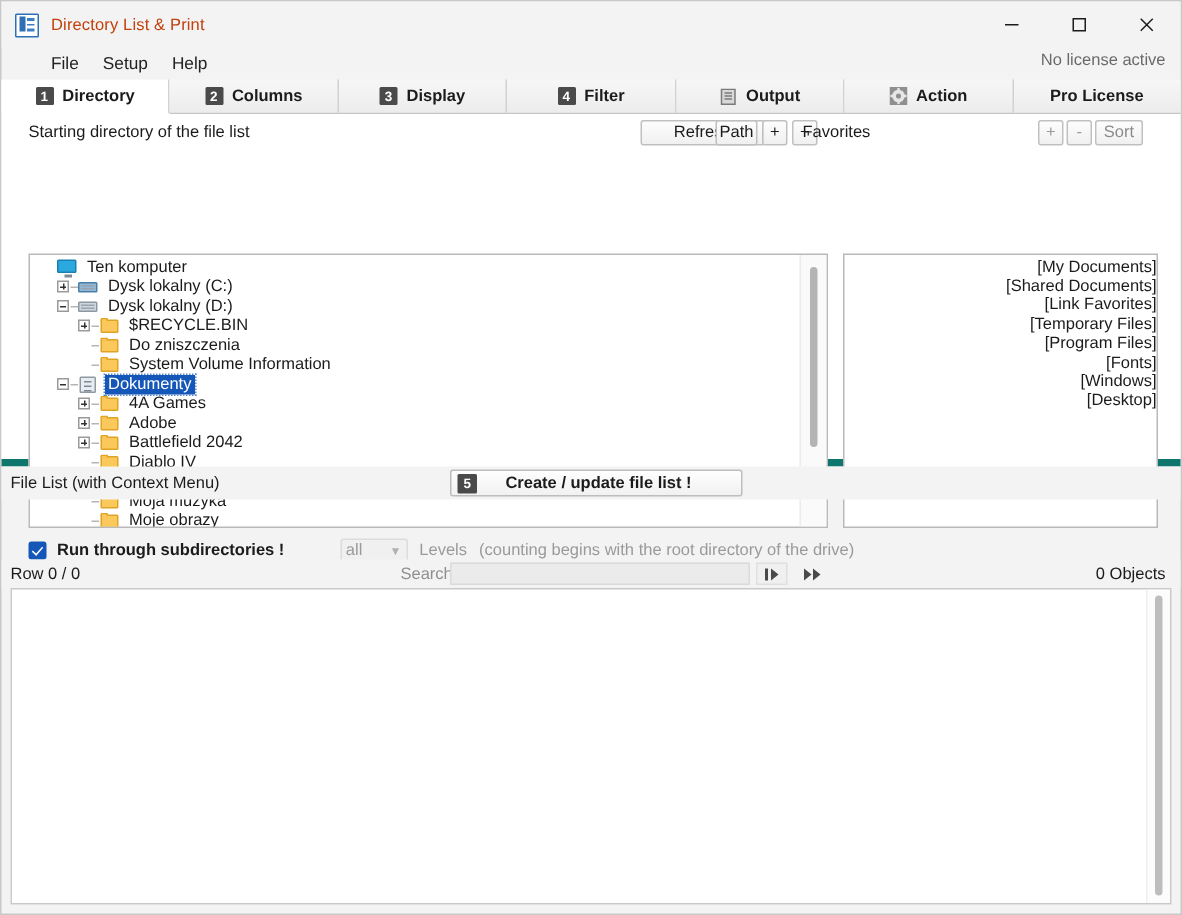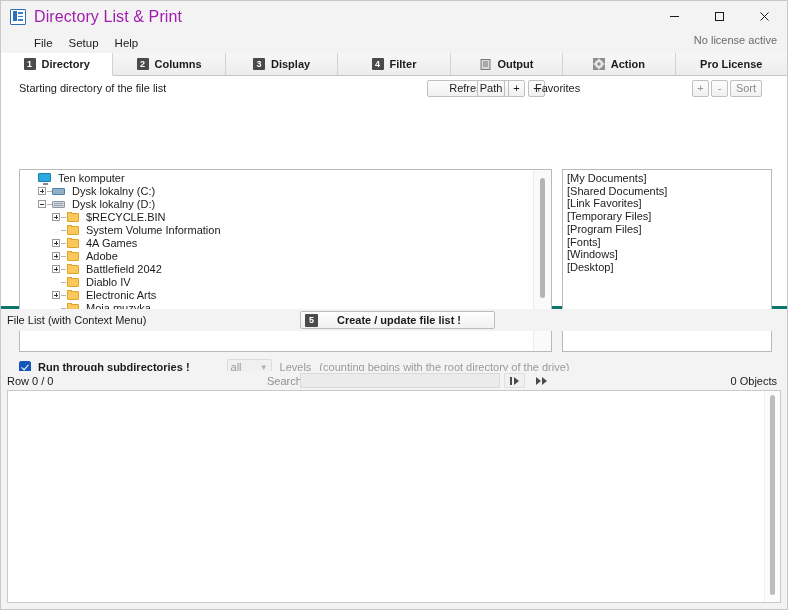--- a/index.html
+++ b/index.html
@@ -50,22 +50,22 @@
     position: absolute; left: 2.5px; top: 2.5px;
     width: 4px; height: 10px;
     background: #2f6fb5;
   }
   .title-icon .ln {
     position: absolute; left: 8px;
     width: 5px; height: 1.5px;
     background: #3d7fc6;
   }
   .title-text {
-    font-size: 16px;
-    color: #a21caf;
+    font-size: 11px;
+    color: #c2410c;
     letter-spacing: 0.1px;
   }
   .wincontrols {
     position: absolute;
     right: 0; top: 0;
     height: 31px;
     display: flex;
   }
   .wbtn {
     width: 45px; height: 31px;
@@ -139,25 +139,26 @@
   }
   .tab .glyph {
     width: 12px; height: 12px;
     display: flex; align-items: center; justify-content: center;
     flex: none;
   }
 
   
   .panel {
     background: #ffffff;
-    border-bottom: 3px solid #0f766e;
+    border-bottom: 5px solid #0f766e;
     flex: none;
     padding: 0;
     position: relative;
     height: 230px;
+    text-align: right;
   }
   .toolrow {
     height: 24px;
     display: flex;
     align-items: center;
     padding: 0 10px 0 18px;
     position: relative;
   }
   .toolrow .lbl {
     font-size: 11px;
@@ -686,21 +687,47 @@
           </div>
           <div class="tnode">
             <div class="spacer" style="width: 31px;"></div>
             <div class="exp">
               <div class="dash-l"></div>
             </div>
             <div class="spacer" style="width: 4px;"></div>
             <div class="ico">
               <div class="ico-folder"></div>
             </div>
+            <span class="tlabel">Do zniszczenia</span>
+          </div>
+          <div class="tnode">
+            <div class="spacer" style="width: 31px;"></div>
+            <div class="exp">
+              <div class="dash-l"></div>
+            </div>
+            <div class="spacer" style="width: 4px;"></div>
+            <div class="ico">
+              <div class="ico-folder"></div>
+            </div>
             <span class="tlabel">System Volume Information</span>
+          </div>
+          <div class="tnode sel">
+            <div class="spacer" style="width: 17px;"></div>
+            <div class="exp has">
+              <div class="dash-l"></div>
+            </div>
+            <div class="spacer" style="width: 4px;"></div>
+            <div class="ico">
+              <div class="ico-doc">
+                <div class="l l1"></div>
+                <div class="l l2"></div>
+                <div class="l l3"></div>
+              </div>
+            </div>
+            <span class="tlabel">Dokumenty</span>
           </div>
           <div class="tnode">
             <div class="spacer" style="width: 31px;"></div>
             <div class="exp has plus">
               <div class="vbar"></div>
               <div class="dash-l"></div>
             </div>
             <div class="spacer" style="width: 4px;"></div>
             <div class="ico">
               <div class="ico-folder"></div>

